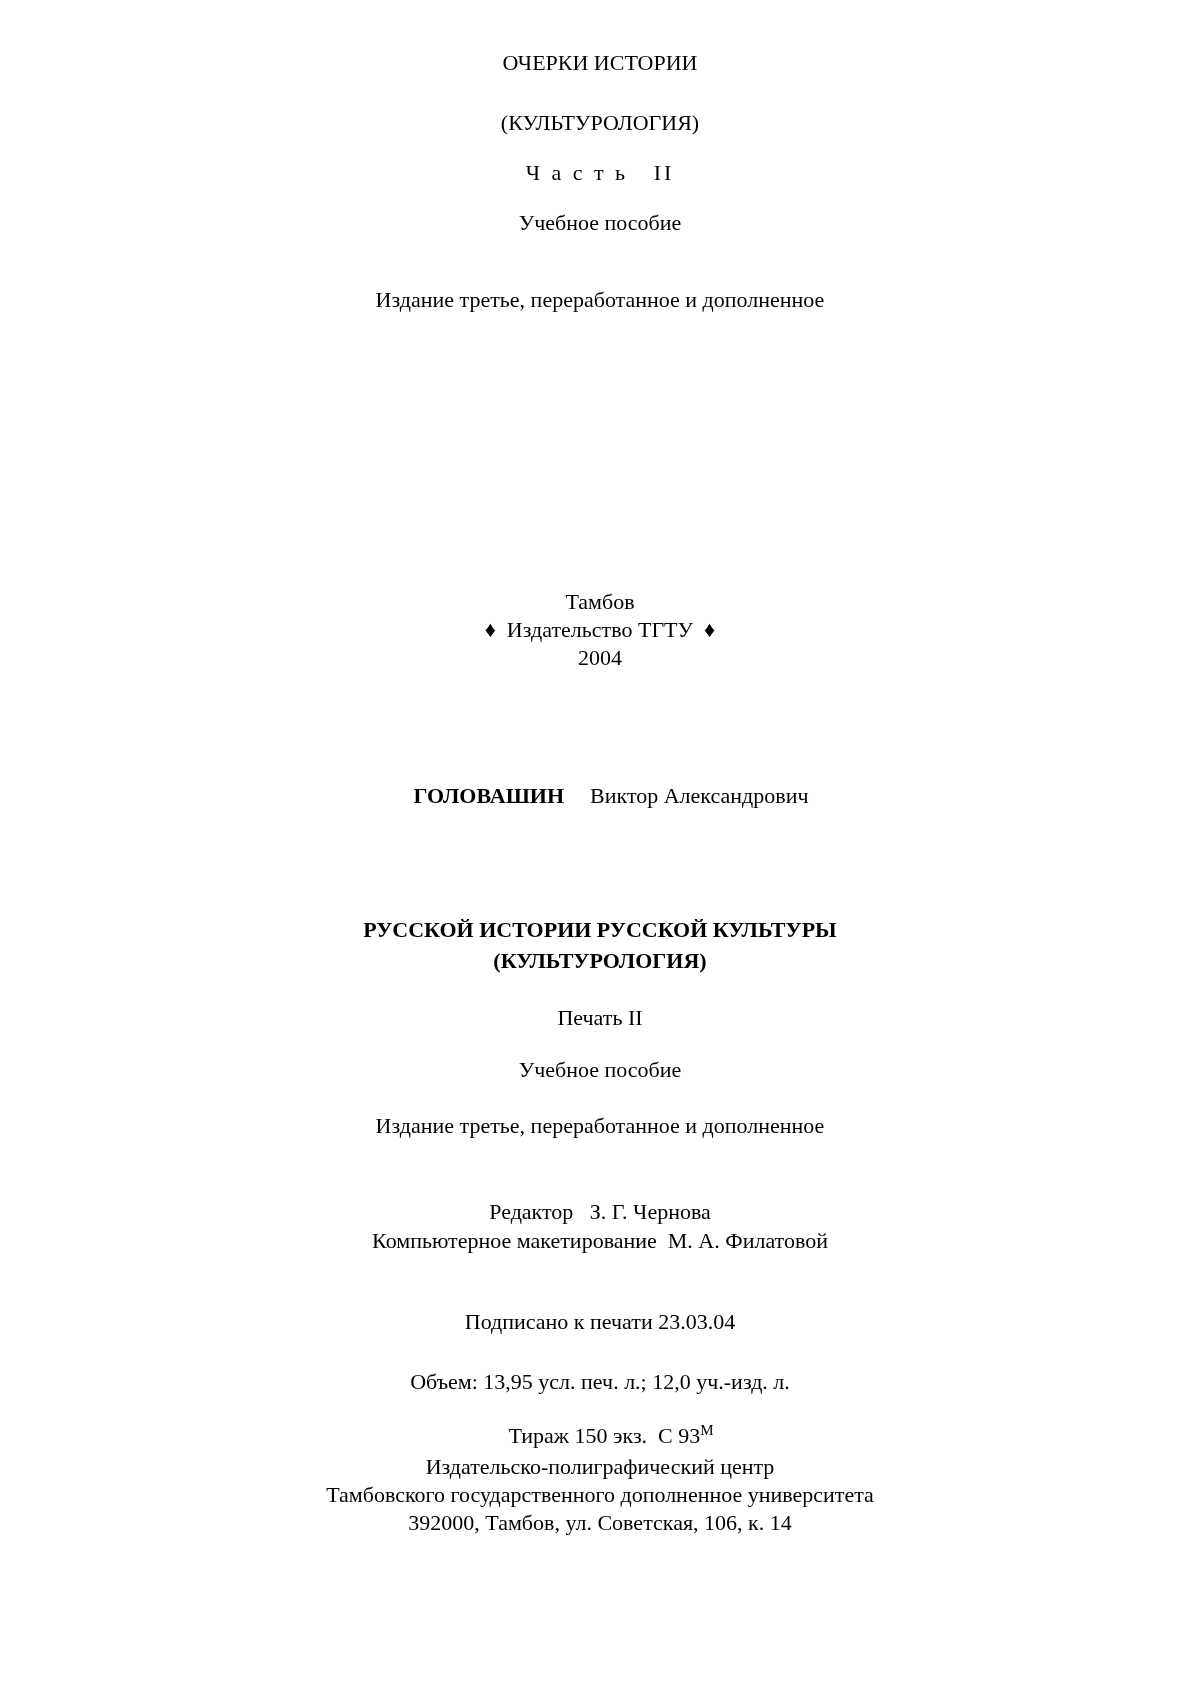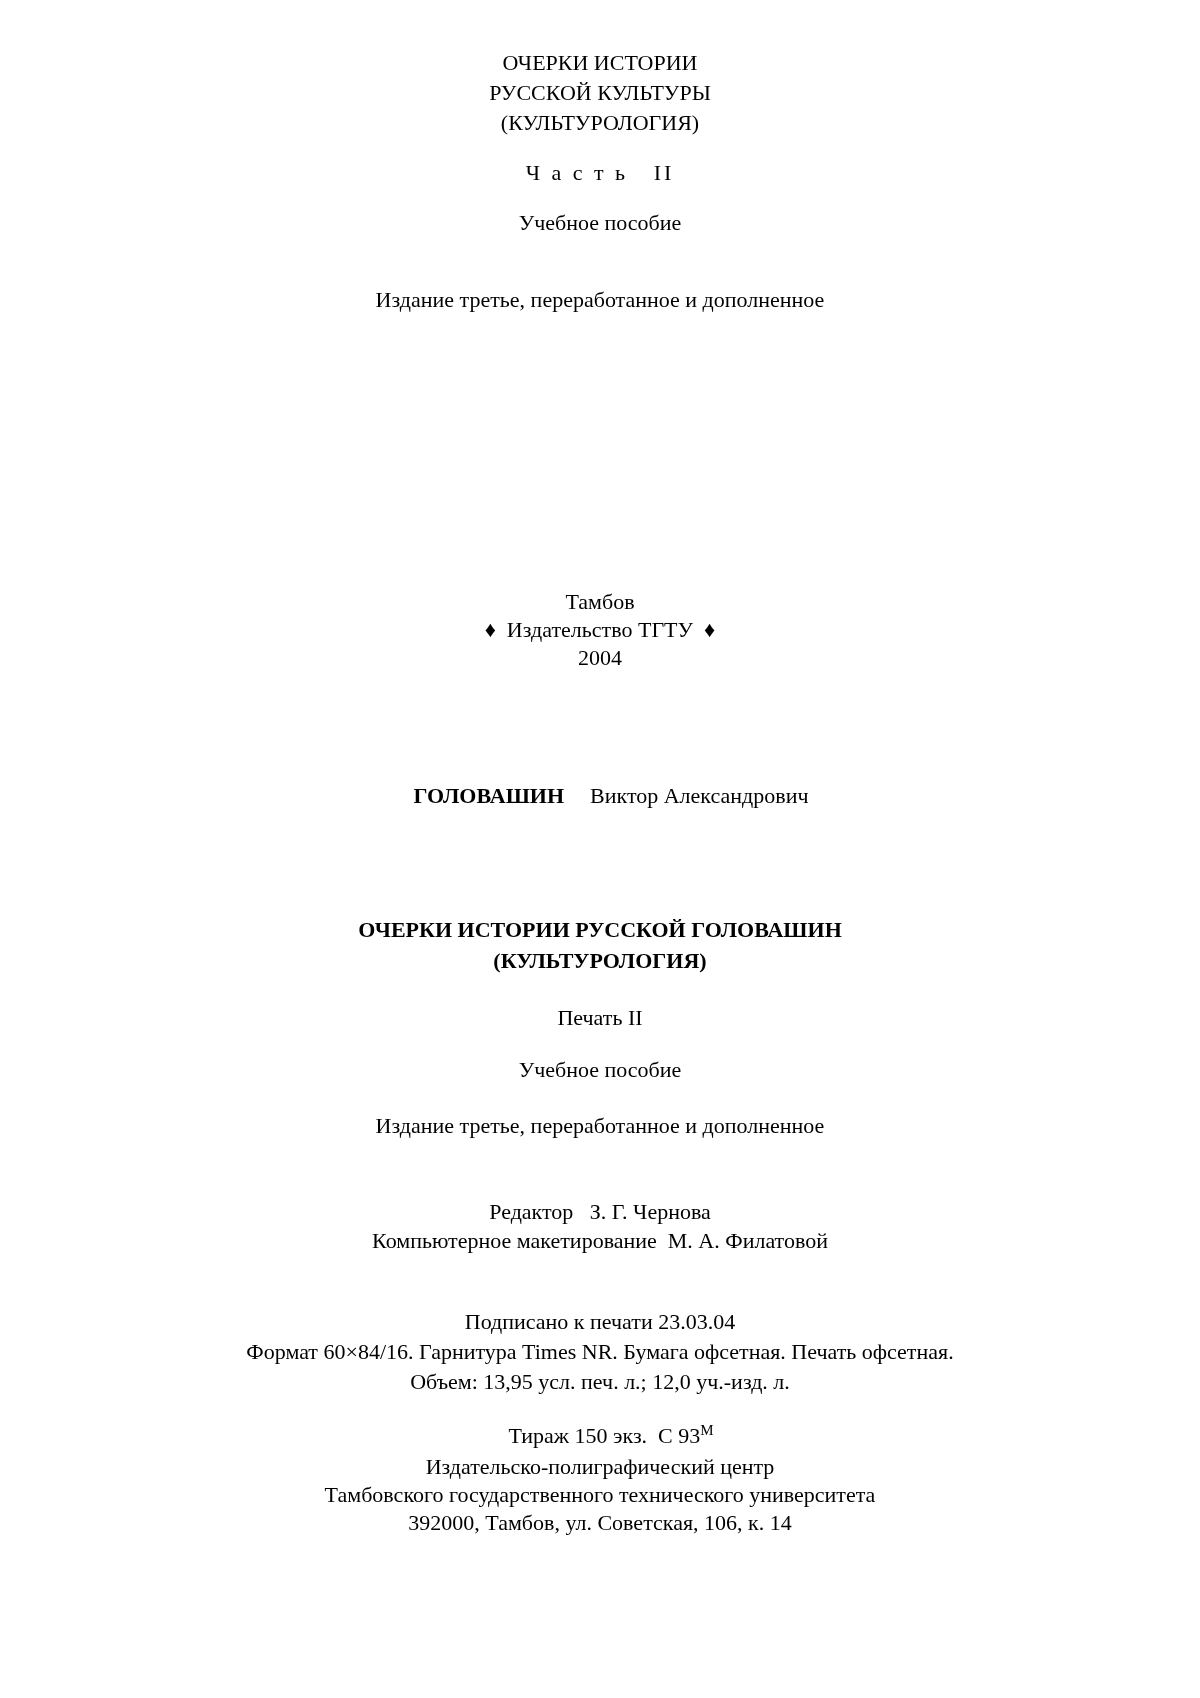--- a/index.html
+++ b/index.html
@@ -31,54 +31,52 @@
     vertical-align: super;
     line-height: 0;
   }
 </style>
 </head>
 <body>
 
 <div class="page">
 
   <div class="line" style="top:50px">ОЧЕРКИ ИСТОРИИ</div>
-  <div class="line" style="top:80px">РУССКОЙ КУЛЬТУРЫ</div>
   <div class="line" style="top:110px">(КУЛЬТУРОЛОГИЯ)</div>
 
   <div class="line part-heading" style="top:160px">Ч а с т ь   II</div>
 
   <div class="line" style="top:210px">Учебное пособие</div>
 
   <div class="line" style="top:287px">Издание третье, переработанное и дополненное</div>
 
   <div class="line" style="top:589px">Тамбов</div>
   <div class="line" style="top:617px">♦  Издательство ТГТУ  ♦</div>
   <div class="line" style="top:645px">2004</div>
 
   <div class="line" style="top:757px">
     <span class="bold">ГОЛОВАШИН</span><span class="author-name">Виктор Александрович</span>
   </div>
 
 
-  <div class="line bold" style="top:917px">ОЧЕРКИ ИСТОРИИ РУССКОЙ ГОЛОВАШИН</div>
+  <div class="line bold" style="top:917px">РУССКОЙ ИСТОРИИ РУССКОЙ КУЛЬТУРЫ</div>
   <div class="line bold" style="top:948px">(КУЛЬТУРОЛОГИЯ)</div>
 
   <div class="line" style="top:1005px">Печать II</div>
 
   <div class="line" style="top:1057px">Учебное пособие</div>
 
   <div class="line" style="top:1113px">Издание третье, переработанное и дополненное</div>
 
   <div class="line" style="top:1199px">Редактор   З. Г. Чернова</div>
   <div class="line" style="top:1228px">Компьютерное макетирование  М. А. Филатовой</div>
 
   <div class="line" style="top:1309px">Подписано к печати 23.03.04</div>
-  <div class="line" style="top:1339px">Формат 60×84/16. Гарнитура Times NR. Бумага офсетная. Печать офсетная.</div>
   <div class="line" style="top:1369px">Объем: 13,95 усл. печ. л.; 12,0 уч.-изд. л.</div>
   <div class="line" style="top:1397px">
     <span>Тираж 150 экз.  С 93</span><sup class="print-sup">М</sup>
   </div>
 
   <div class="line" style="top:1454px">Издательско-полиграфический центр</div>
-  <div class="line" style="top:1482px">Тамбовского государственного технического университета</div>
+  <div class="line" style="top:1482px">Тамбовского государственного дополненное университета</div>
   <div class="line" style="top:1510px">392000, Тамбов, ул. Советская, 106, к. 14</div>
 
 </div>
 
 </body></html>

